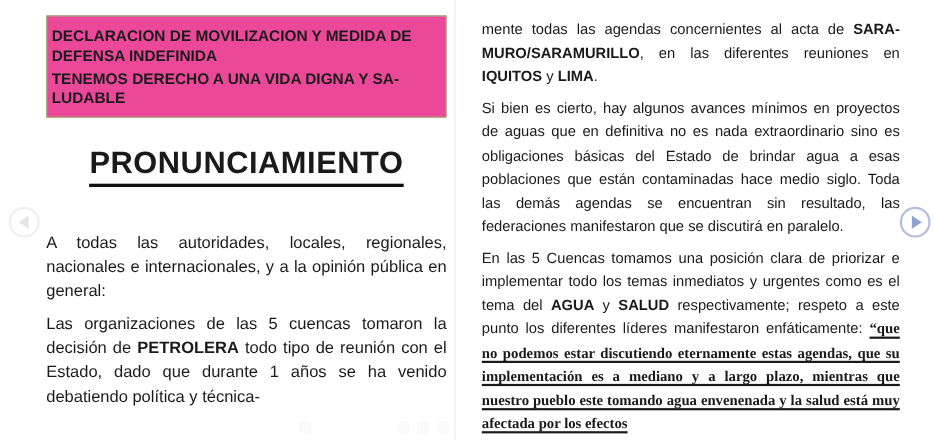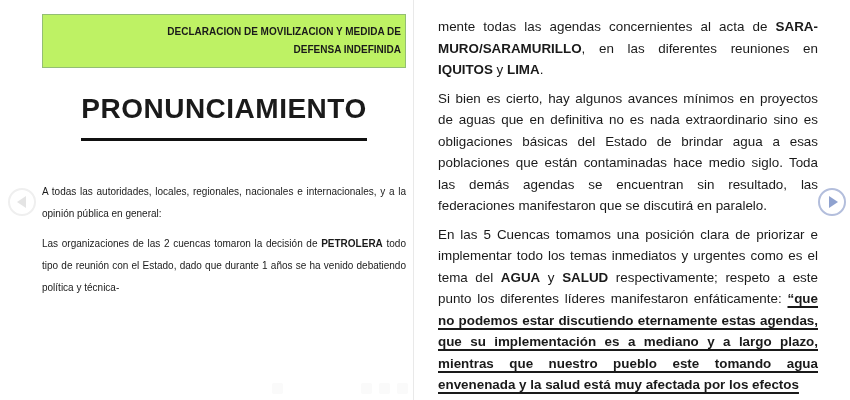--- a/index.html
+++ b/index.html
@@ -13,60 +13,62 @@
   .navbtn{position:absolute;top:188px;width:28px;height:28px;border-radius:50%;
     background:#ffffff;padding:0;cursor:pointer;display:flex;align-items:center;justify-content:center;}
   .navbtn.prev{left:8px;border:2px solid #efefef;}
   .navbtn.next{left:818px;border:2px solid #b3bedc;}
   .tri{width:0;height:0;border-top:6px solid transparent;border-bottom:6px solid transparent;}
   .prev .tri{border-right:9px solid #e4e4e4;margin-right:2px;}
   .next .tri{border-left:9px solid #8fa2cf;margin-left:2px;}
 
   
   .page-left{position:absolute;left:42px;top:14px;width:364px;}
-  .banner{background:#bef264;border:1px solid #93be74;box-sizing:border-box;
-    padding:5px 4px;text-align:right;font-weight:700;font-size:10px;line-height:18px;}
+  .banner{background:#ec4899;border:1px solid #93be74;box-sizing:border-box;
+    padding:5px 4px;text-align:left;font-weight:700;font-size:14px;line-height:18px;}
   .banner-line{white-space:pre-line;margin:3px 0;}
   .title-wrap{margin-top:26px;text-align:center;}
   .title{display:inline-block;font-size:28px;font-weight:700;letter-spacing:.5px;
-    border-bottom:3px solid #111;padding-bottom:13px;line-height:1.1;}
-  .body-par{margin:0 0 8px 0;font-size:10px;line-height:22px;text-align:justify;}
+    border-bottom:3px solid #111;padding-bottom:3px;line-height:1.1;}
+  .body-par{margin:0 0 8px 0;font-size:15px;line-height:22px;text-align:justify;}
   .page-left .body-par.first{margin-top:40px;}
 
   
   .page-right{position:absolute;left:438px;top:16px;width:380px;}
   .page-right .body-par{font-size:13.4px;line-height:21.5px;margin:0 0 7px 0;}
 
   .seg-b{font-weight:700;}
-  .seg-u{text-decoration:underline;text-decoration-thickness:2px;text-underline-offset:3px;}
+  .seg-u{text-decoration:underline;text-decoration-thickness:2px;text-underline-offset:3px;font-family:Liberation Serif, serif;}
 
   
   .fade-dot{position:absolute;top:383px;width:11px;height:11px;border-radius:2px;background:#fafafa;}
   .fade-dot.d1{left:272px;} .fade-dot.d2{left:361px;} .fade-dot.d3{left:379px;} .fade-dot.d4{left:397px;}
   button{font:inherit;}
 </style>
 </head>
 <body>
 
 <div class="stage">
 
   <button class="navbtn prev">
     <span class="tri"></span>
   </button>
 
   <div class="page-left">
     <div class="banner">
       <div class="banner-line">DECLARACION DE MOVILIZACION Y MEDIDA DE
 DEFENSA INDEFINIDA</div>
+      <div class="banner-line">TENEMOS DERECHO A UNA VIDA DIGNA Y SA-
+LUDABLE</div>
     </div>
     <div class="title-wrap">
       <span class="title">PRONUNCIAMIENTO</span>
     </div>
     <p class="body-par first"><span>A todas las autoridades, locales, regionales, nacionales e internacionales, y a la opinión pública en general:</span></p>
-    <p class="body-par"><span>Las organizaciones de las 2 cuencas tomaron la decisión de </span><span class="seg-b">PETROLERA</span><span> todo tipo de reunión con el Estado, dado que durante 1 años se ha venido debatiendo política y técnica-</span></p>
+    <p class="body-par"><span>Las organizaciones de las 5 cuencas tomaron la decisión de </span><span class="seg-b">PETROLERA</span><span> todo tipo de reunión con el Estado, dado que durante 1 años se ha venido debatiendo política y técnica-</span></p>
   </div>
 
   <div class="divider"></div>
 
   <div class="page-right">
     <p class="body-par"><span>mente todas las agendas concernientes al acta de </span><span class="seg-b">SARA-MURO/SARAMURILLO</span><span>, en las diferentes reuniones en </span><span class="seg-b">IQUITOS</span><span> y </span><span class="seg-b">LIMA</span><span>.</span></p>
     <p class="body-par"><span>Si bien es cierto, hay algunos avances mínimos en proyectos de aguas que en definitiva no es nada extraordinario sino es obligaciones básicas del Estado de brindar agua a esas poblaciones que están contaminadas hace medio siglo. Toda las demás agendas se encuentran sin resultado, las federaciones manifestaron que se discutirá en paralelo.</span></p>
     <p class="body-par"><span>En las 5 Cuencas tomamos una posición clara de priorizar e implementar todo los temas inmediatos y urgentes como es el tema del </span><span class="seg-b">AGUA</span><span> y </span><span class="seg-b">SALUD</span><span> respectivamente; respeto a este punto los diferentes líderes manifestaron enfáticamente: </span><span class="seg-b seg-u">“que no podemos estar discutiendo eternamente estas agendas, que su implementación es a mediano y a largo plazo, mientras que nuestro pueblo este tomando agua envenenada y la salud está muy afectada por los efectos</span></p>
   </div>
 

